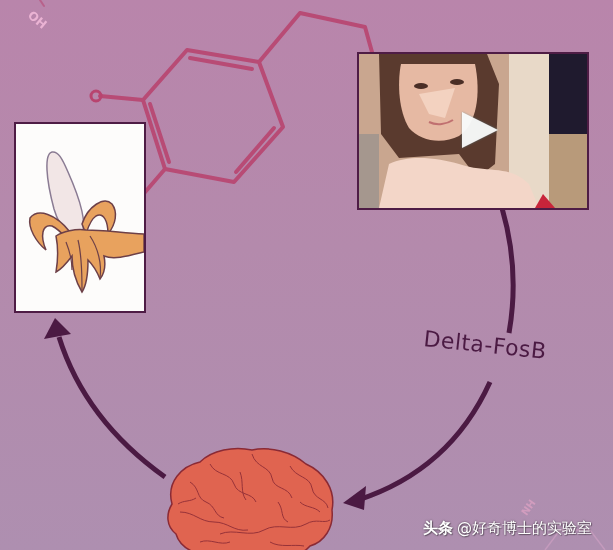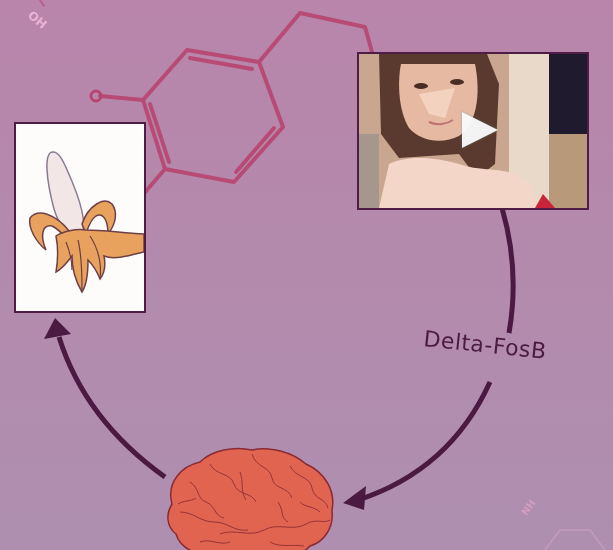--- a/index.html
+++ b/index.html
@@ -210,14 +210,17 @@
       <path d="M60,92 C74,86 90,96 104,88 C118,80 132,90 146,82 C156,76 164,82 170,78"></path>
       <path d="M40,100 C50,96 60,104 70,100"></path>
       <path d="M110,100 C120,106 134,102 144,104"></path>
       <path d="M80,30 C84,40 80,50 86,58"></path>
       <path d="M118,60 C124,68 120,76 128,80"></path>
       <path d="M36,56 C30,60 24,58 18,62"></path>
       <path d="M140,60 C146,66 154,64 160,70"></path>
     </g>
   </svg>
 
+  <div class="watermark">
+    <span class="brand">头条</span><span>@好奇博士的实验室</span>
+  </div>
 
 </div>
 
 </body></html>

